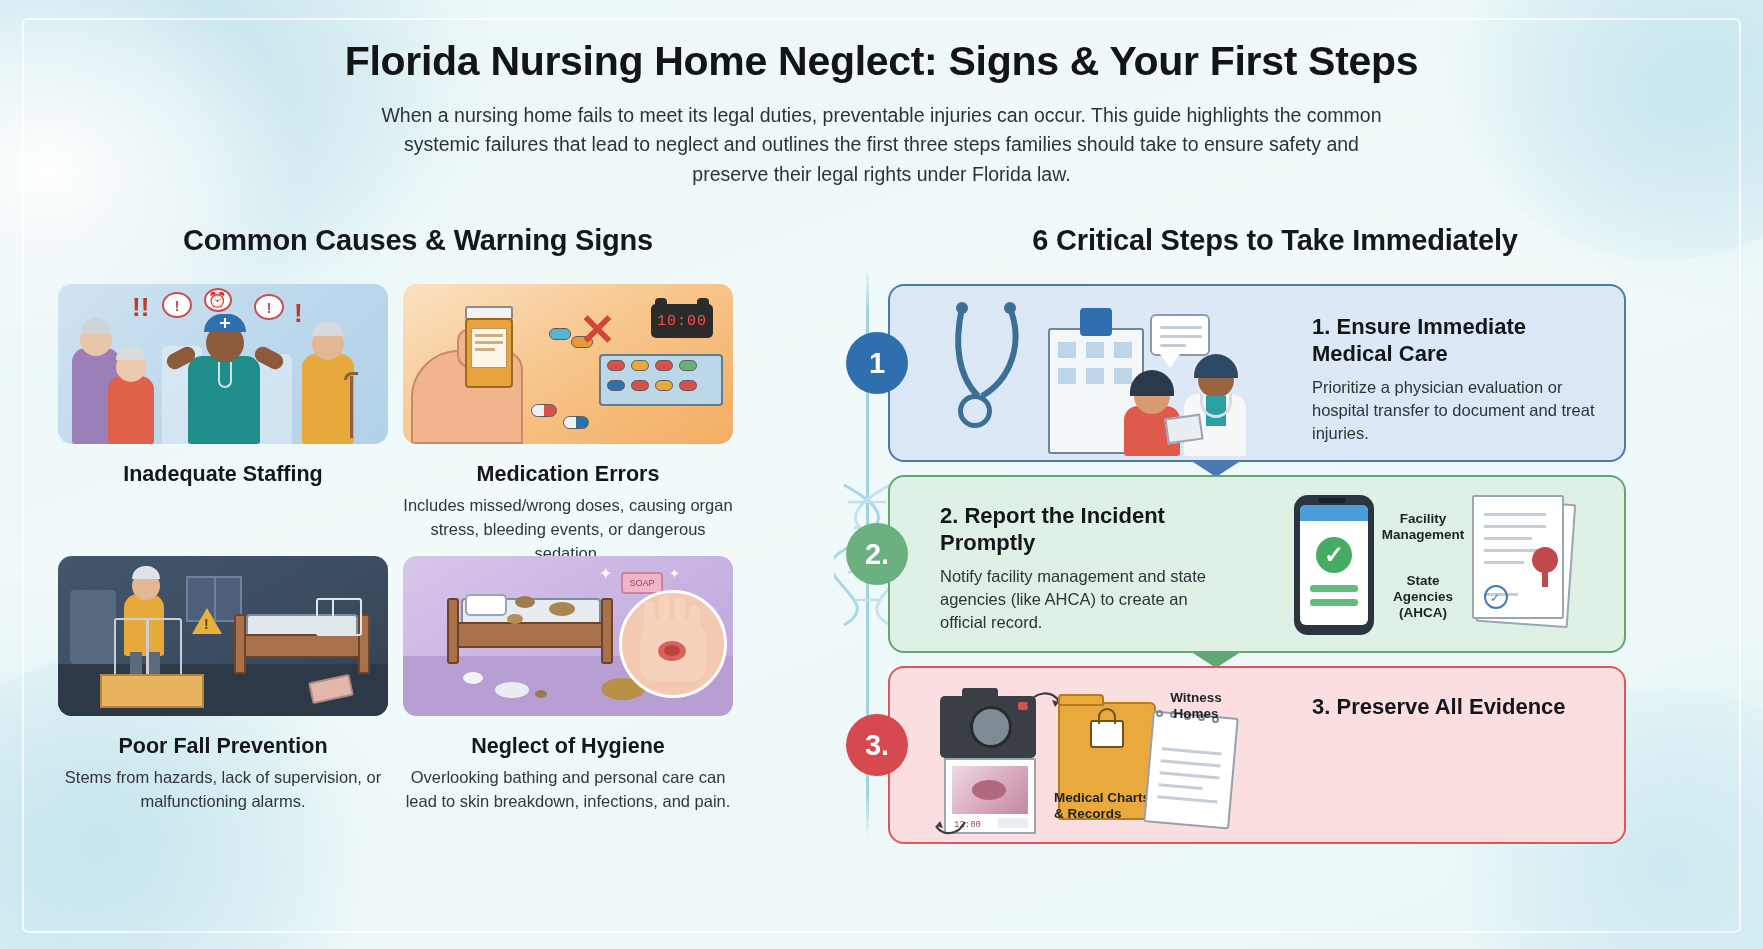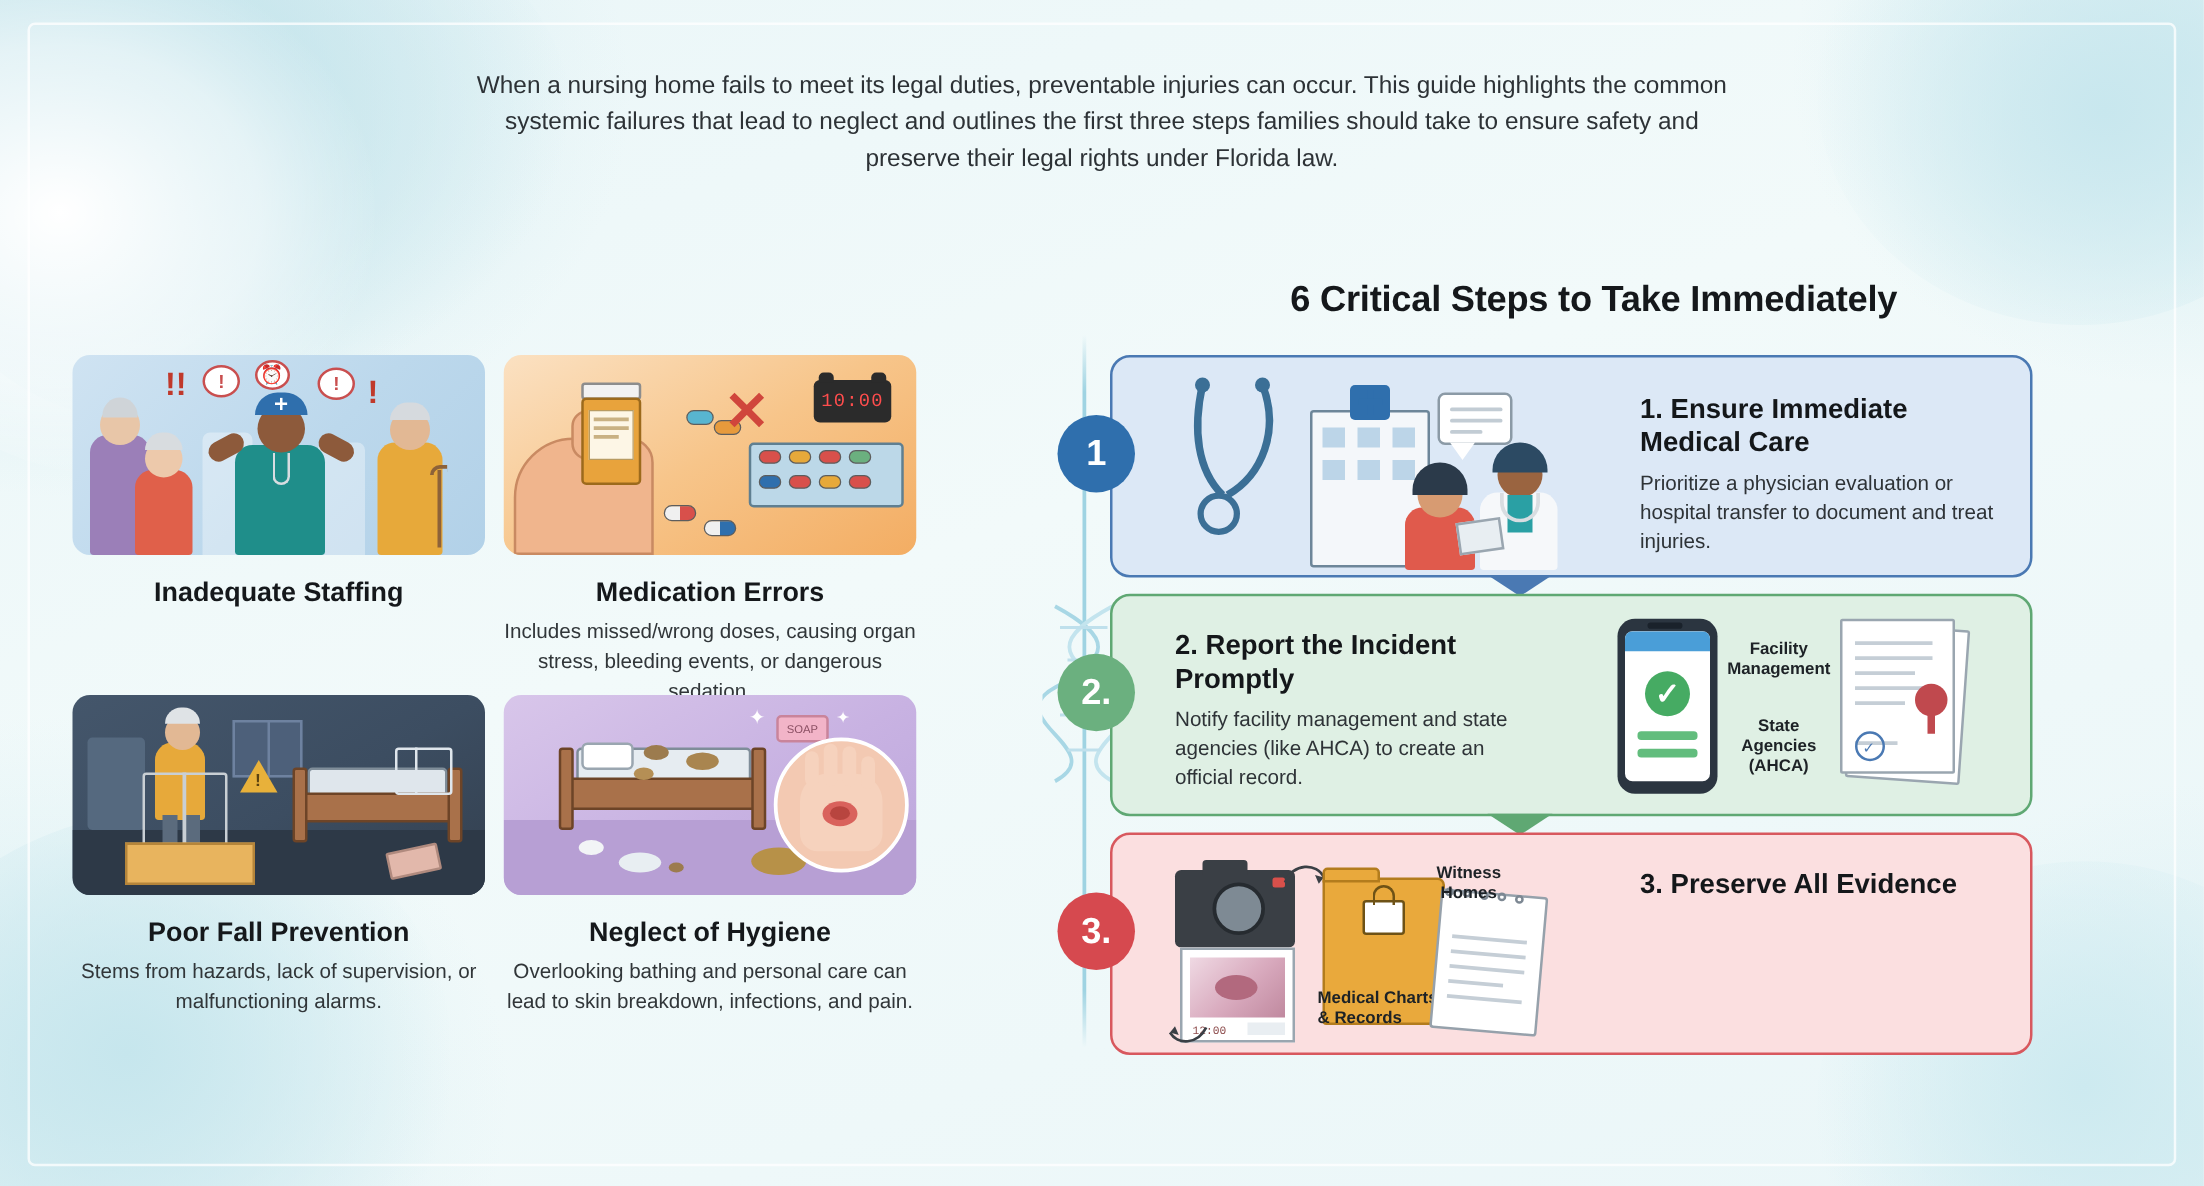--- a/index.html
+++ b/index.html
@@ -251,23 +251,25 @@
 <div id="poster">
 
   <div class="wave wave-tl"></div>
   <div class="wave wave-tl2"></div>
   <div class="wave wave-bl"></div>
   <div class="wave wave-tr"></div>
   <div class="wave wave-br"></div>
   <div class="inner-frame"></div>
 
   <div class="header">
+    <div class="title">Florida Nursing Home Neglect: Signs &amp; Your First Steps</div>
     <div class="subtitle">When a nursing home fails to meet its legal duties, preventable injuries can occur. This guide highlights the common systemic failures that lead to neglect and outlines the first three steps families should take to ensure safety and preserve their legal rights under Florida law.</div>
   </div>
 
+  <div class="col-heading" id="left-heading">Common Causes &amp; Warning Signs</div>
   <div class="col-heading" id="right-heading">6 Critical Steps to Take Immediately</div>
 
   <div class="divider">
     <div class="rail"></div>
     <svg class="helix" viewBox="0 0 66 150">
       <path d="M10 5 C 56 30, 56 45, 10 70 C -36 95, 56 120, 10 145" fill="none" stroke="#a8d7e5" stroke-width="3"></path>
       <path d="M56 5 C 10 30, 10 45, 56 70 C 102 95, 10 120, 56 145" fill="none" stroke="#c3e4ee" stroke-width="3"></path>
       <line x1="14" y1="22" x2="52" y2="22" stroke="#bfe0ec" stroke-width="2.5"></line>
       <line x1="20" y1="48" x2="46" y2="48" stroke="#bfe0ec" stroke-width="2.5"></line>
       <line x1="14" y1="92" x2="52" y2="92" stroke="#bfe0ec" stroke-width="2.5"></line>
@@ -543,21 +545,21 @@
         <div class="docline" style="left:10px; top:46px; width:60px;"></div>
         <div class="docline" style="left:10px; top:58px; width:60px;"></div>
         <div class="docline" style="left:10px; top:70px; width:44px;"></div>
         <div class="docline" style="left:10px; top:82px; width:60px;"></div>
       </div>
       <div class="spiral" style="left:226px; top:32px;"></div>
       <div class="spiral" style="left:240px; top:33px;"></div>
       <div class="spiral" style="left:254px; top:35px;"></div>
       <div class="spiral" style="left:268px; top:36px;"></div>
       <div class="spiral" style="left:282px; top:38px;"></div>
-      <div class="art-label" style="left:206px; top:12px; width:78px;">Witness Homes</div>
+      <div class="art-label" style="left:227px; top:12px; width:78px;">Witness Homes</div>
     </div>
 
     <div class="step-text">
       <div class="step-title">3. Preserve All Evidence</div>
     </div>
   </div>
 
 </div>
 
 </body></html>

